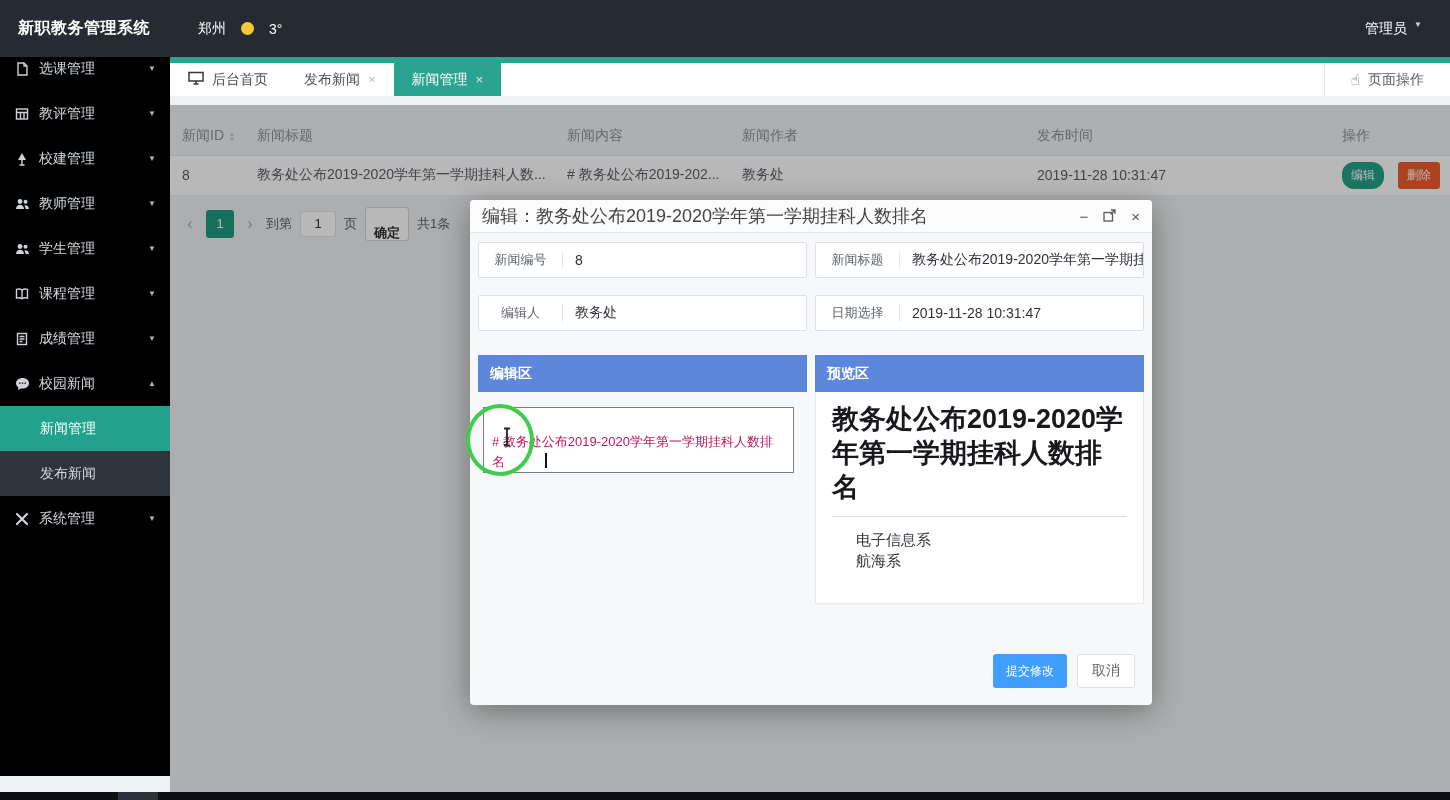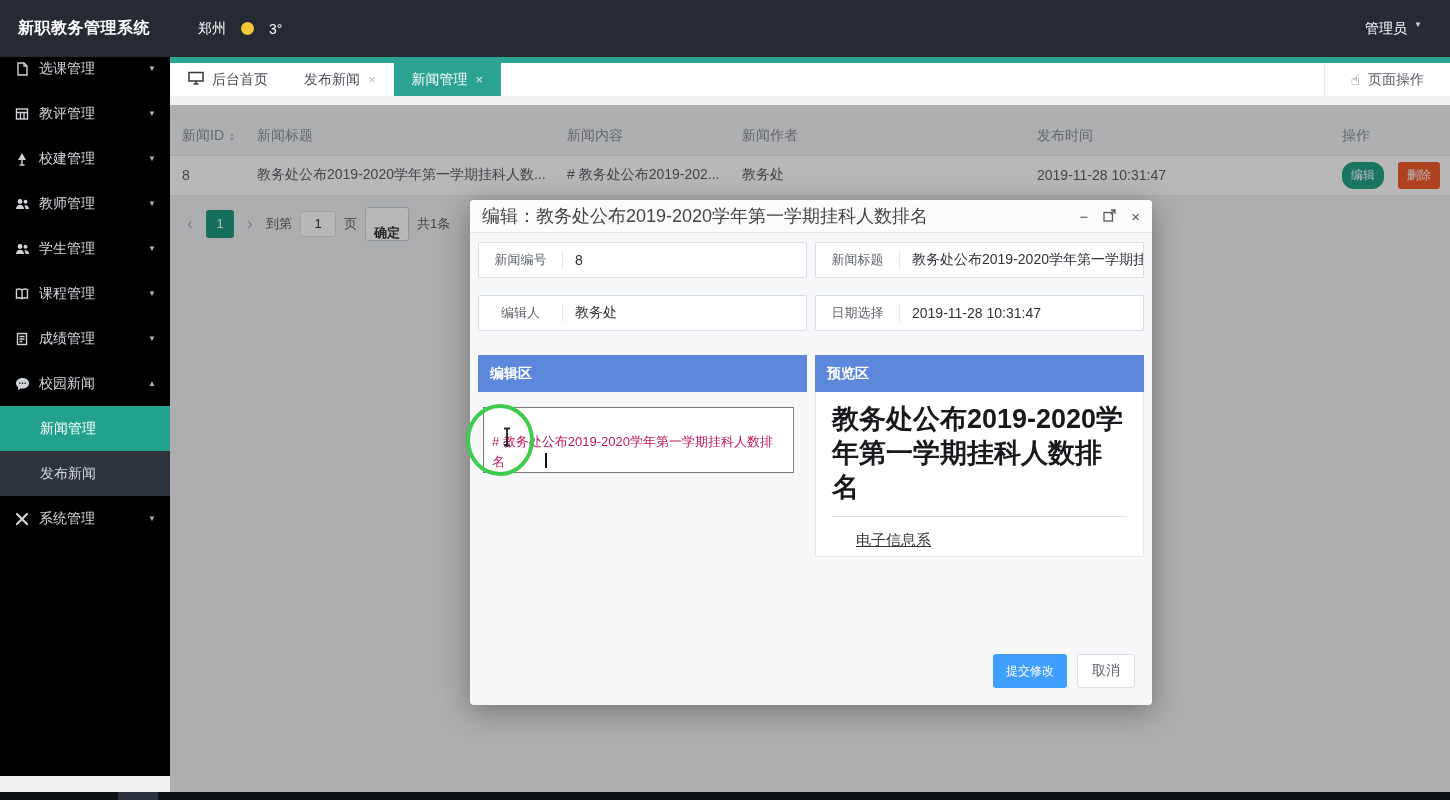--- a/index.html
+++ b/index.html
@@ -85,26 +85,26 @@
     flex:0 0 84px; }
   .fvalue { flex:1; font-size:14px; color:#2f3338; padding-left:12px; white-space:nowrap; overflow:hidden; }
   .cols { display:flex; gap:8px; margin-top:24px; }
   .col { flex:1; position:relative; }
   .sec-head { height:37px; background:#5d87da; color:#fff; font-size:14px; font-weight:bold;
     display:flex; align-items:center; padding-left:12px; }
   .edit-box { position:relative; margin:15px 13px 0 5px; height:66px; background:#fff;
     border:1px solid #7d7d7d; padding:4px 8px; font-size:13px; line-height:20px; color:#be185d;
     white-space:pre-line; overflow:hidden; }
   .caret { position:absolute; left:61px; top:45px; width:2px; height:15px; background:#111; }
-  .prev-box { background:#fff; border:1px solid #e8e8ea; border-top:none; height:165px;
+  .prev-box { background:#fff; border:1px solid #e8e8ea; border-top:none; height:212px;
     padding:10px 16px 0 16px; overflow:hidden; }
   .prev-h1 { font-size:27px; line-height:34px; font-weight:bold; color:#17191c;
     border-bottom:1px solid #e0e0e0; padding-bottom:12px; }
   .prev-list { margin-top:14px; padding-left:24px; list-style:none; }
-  .prev-list li { font-size:15px; color:#33373c; margin-bottom:21px;text-decoration:underline; }
+  .prev-list li { font-size:15px; color:#33373c; margin-bottom:2px; }
   .m-foot { position:absolute; right:17px; bottom:17px; display:flex; gap:10px; }
   .btn-submit { background:#409eff; color:#fff; border:none; font-size:12px; padding:7px 13px;
     border-radius:3px; cursor:pointer; }
   .btn-cancel { background:#fff; color:#5f646b; border:1px solid #dcdfe6; font-size:14px;
     padding:7px 14px; border-radius:3px; cursor:pointer; }
 
   
   .click-ring { position:absolute; left:466px; top:404px; width:68px; height:72px; border-radius:50%;
     border:4px solid #3ecb4e; z-index:300; pointer-events:none; }
   .ibeam { position:absolute; left:501px; top:427px; z-index:301; }

